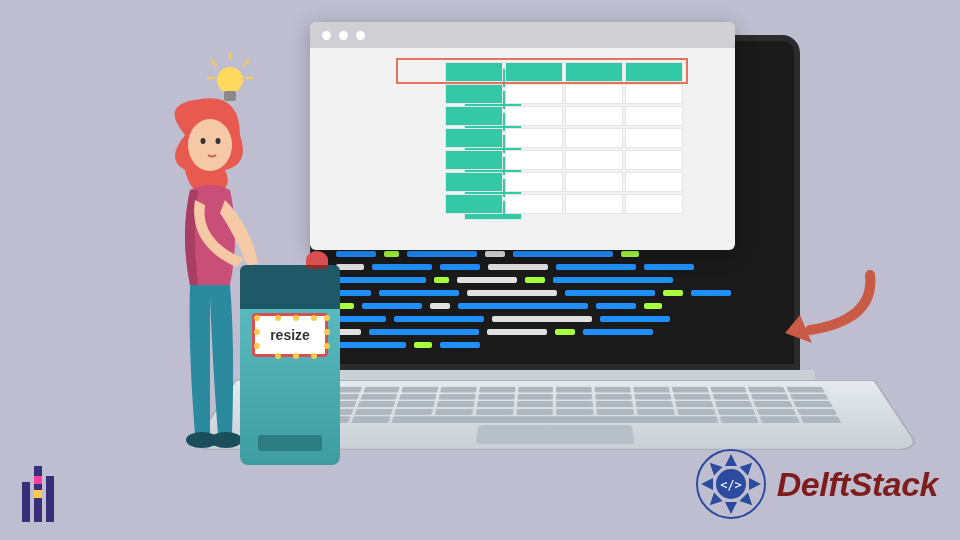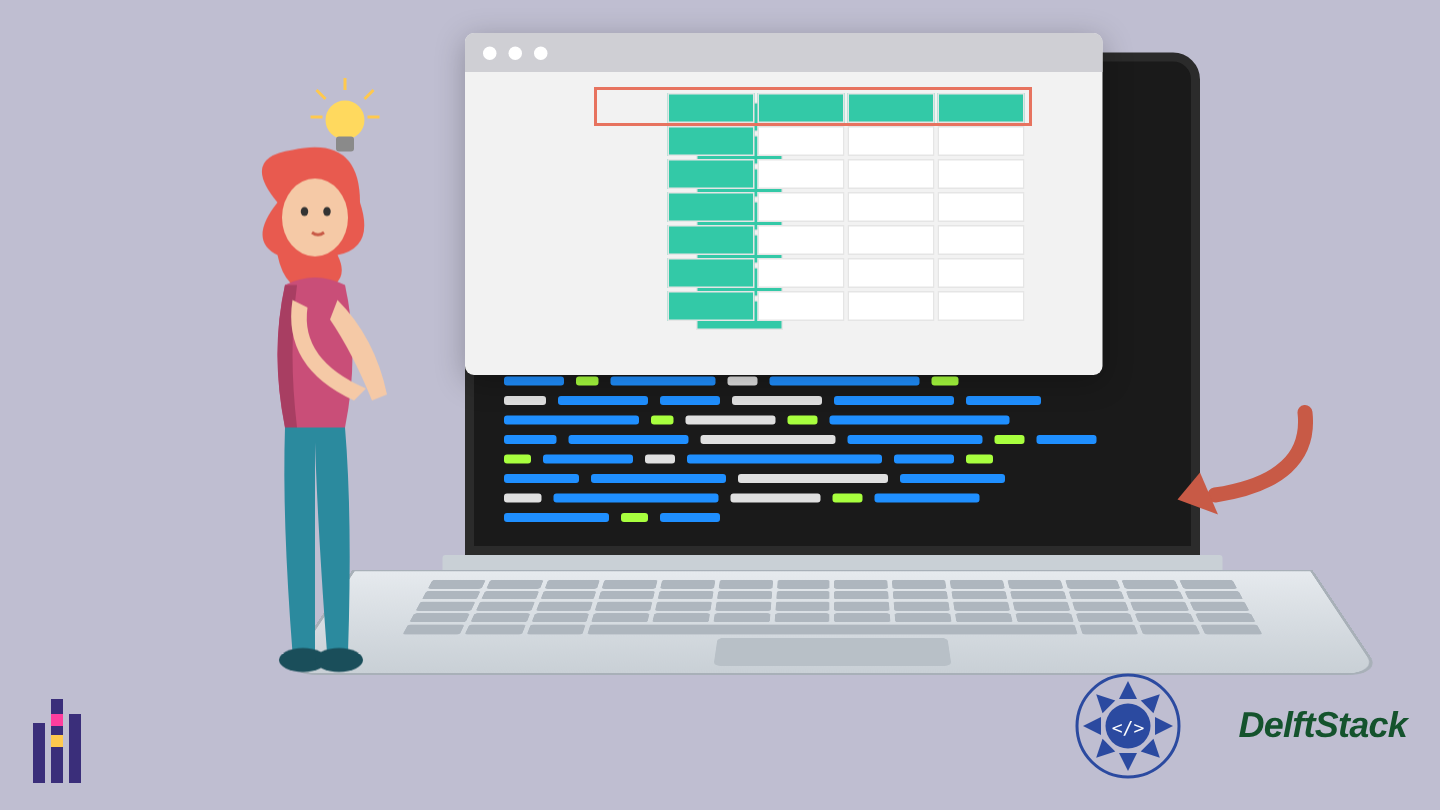--- a/index.html
+++ b/index.html
@@ -60,21 +60,21 @@
   .logo-left { position: absolute; left: 22px; bottom: 18px; display: flex; gap: 4px; align-items: flex-end; }
   .bar { width: 8px; }
   .b1 { height: 40px; background: #3a2e7a; }
   .b2 { height: 56px; background: #3a2e7a; position: relative; }
   .b2::before { content:''; position:absolute; top:10px; left:0; width:8px; height:8px; background:#ff3e9e; }
   .b2::after { content:''; position:absolute; top:24px; left:0; width:8px; height:8px; background:#ffc94e; }
   .b3 { height: 46px; background: #3a2e7a; }
 
   
   .brand { position: absolute; right: 22px; bottom: 20px; display: flex; align-items: center; gap: 10px; }
-  .brand-text { font-size: 24px; font-weight: 600; color: #14532d; font-style: italic; letter-spacing: -0.5px; margin-left: 28px; }
+  .brand-text { font-size: 34px; font-weight: 600; color: #7f1d1d; font-style: italic; letter-spacing: -0.5px; }
 </style>
 </head>
 <body>
 
 <div class="scene">
 
   <svg class="bulb" width="50" height="60" viewBox="0 0 50 60">
     <g stroke="#ffc94e" stroke-width="2">
       <line x1="25" y1="2" x2="25" y2="10"></line>
         <line x1="6" y1="10" x2="12" y2="16"></line>
@@ -326,20 +326,31 @@
     <path d="M68 60 Q72 63 76 60" stroke="#c85a46" stroke-width="2" fill="none"></path>
     <path d="M50 95 Q40 140 50 190 L90 190 Q100 140 90 95 Q70 85 50 95" fill="#c94e78"></path>
     <path d="M50 95 Q40 140 50 190 L58 190 Q52 140 58 95 Z" fill="#a83e62"></path>
     <path d="M85 105 Q110 130 118 168 L108 172 Q95 140 80 118 Z" fill="#f5c9a6"></path>
     <path d="M55 105 Q48 150 96 172 L104 164 Q60 145 65 110 Z" fill="#f5c9a6"></path>
     <path d="M50 190 Q48 250 55 340 L70 340 Q70 260 70 200 Q72 260 78 340 L92 340 Q95 250 90 190 Z" fill="#2b8a9e"></path>
     <ellipse cx="62" cy="345" rx="16" ry="8" fill="#1a4e5a"></ellipse>
     <ellipse cx="86" cy="345" rx="16" ry="8" fill="#1a4e5a"></ellipse>
   </svg>
 
+  <div class="podium">
+    <div class="podium-top">
+      <div class="button-red"></div>
+    </div>
+    <div class="podium-body">
+      <div class="podium-slot"></div>
+    </div>
+    <div class="podium-sign">
+      <span>resize</span>
+    </div>
+  </div>
 
   <div class="logo-left">
     <div class="bar b1"></div>
       <div class="bar b2"></div>
       <div class="bar b3"></div>
   </div>
 
   <div class="brand">
     <svg width="72" height="72" viewBox="0 0 72 72">
       <g fill="#2b4aa0">

